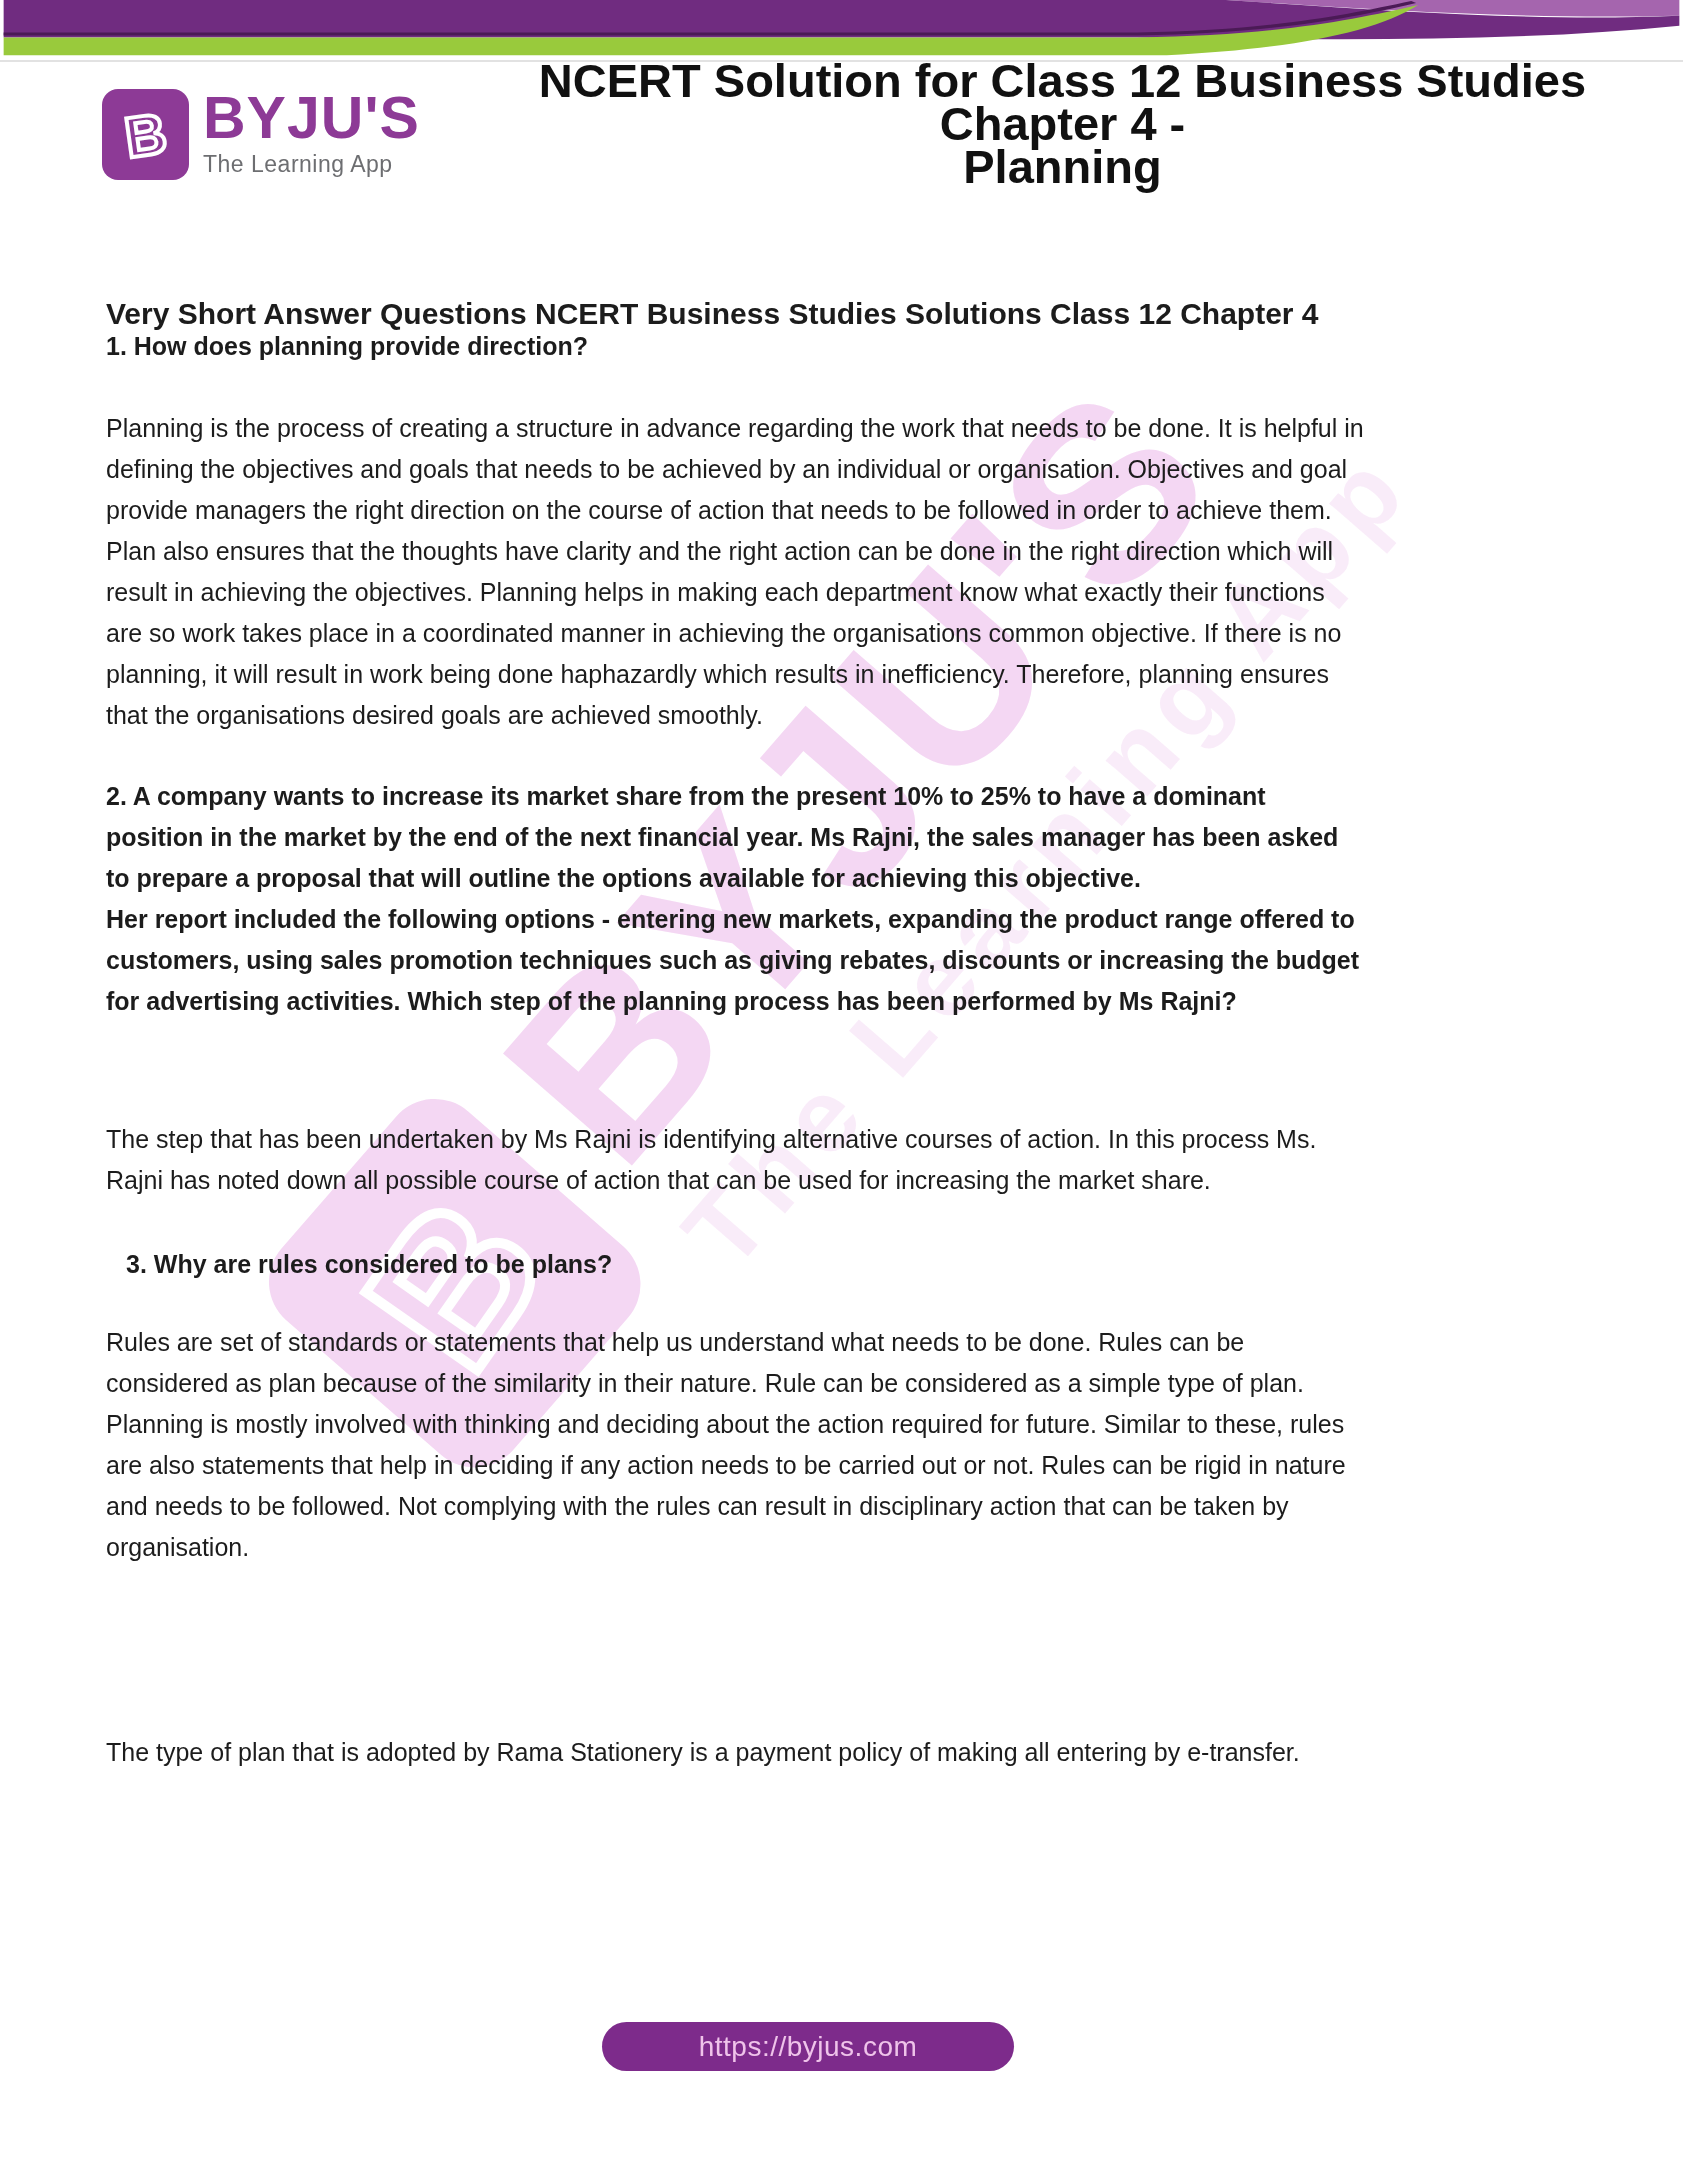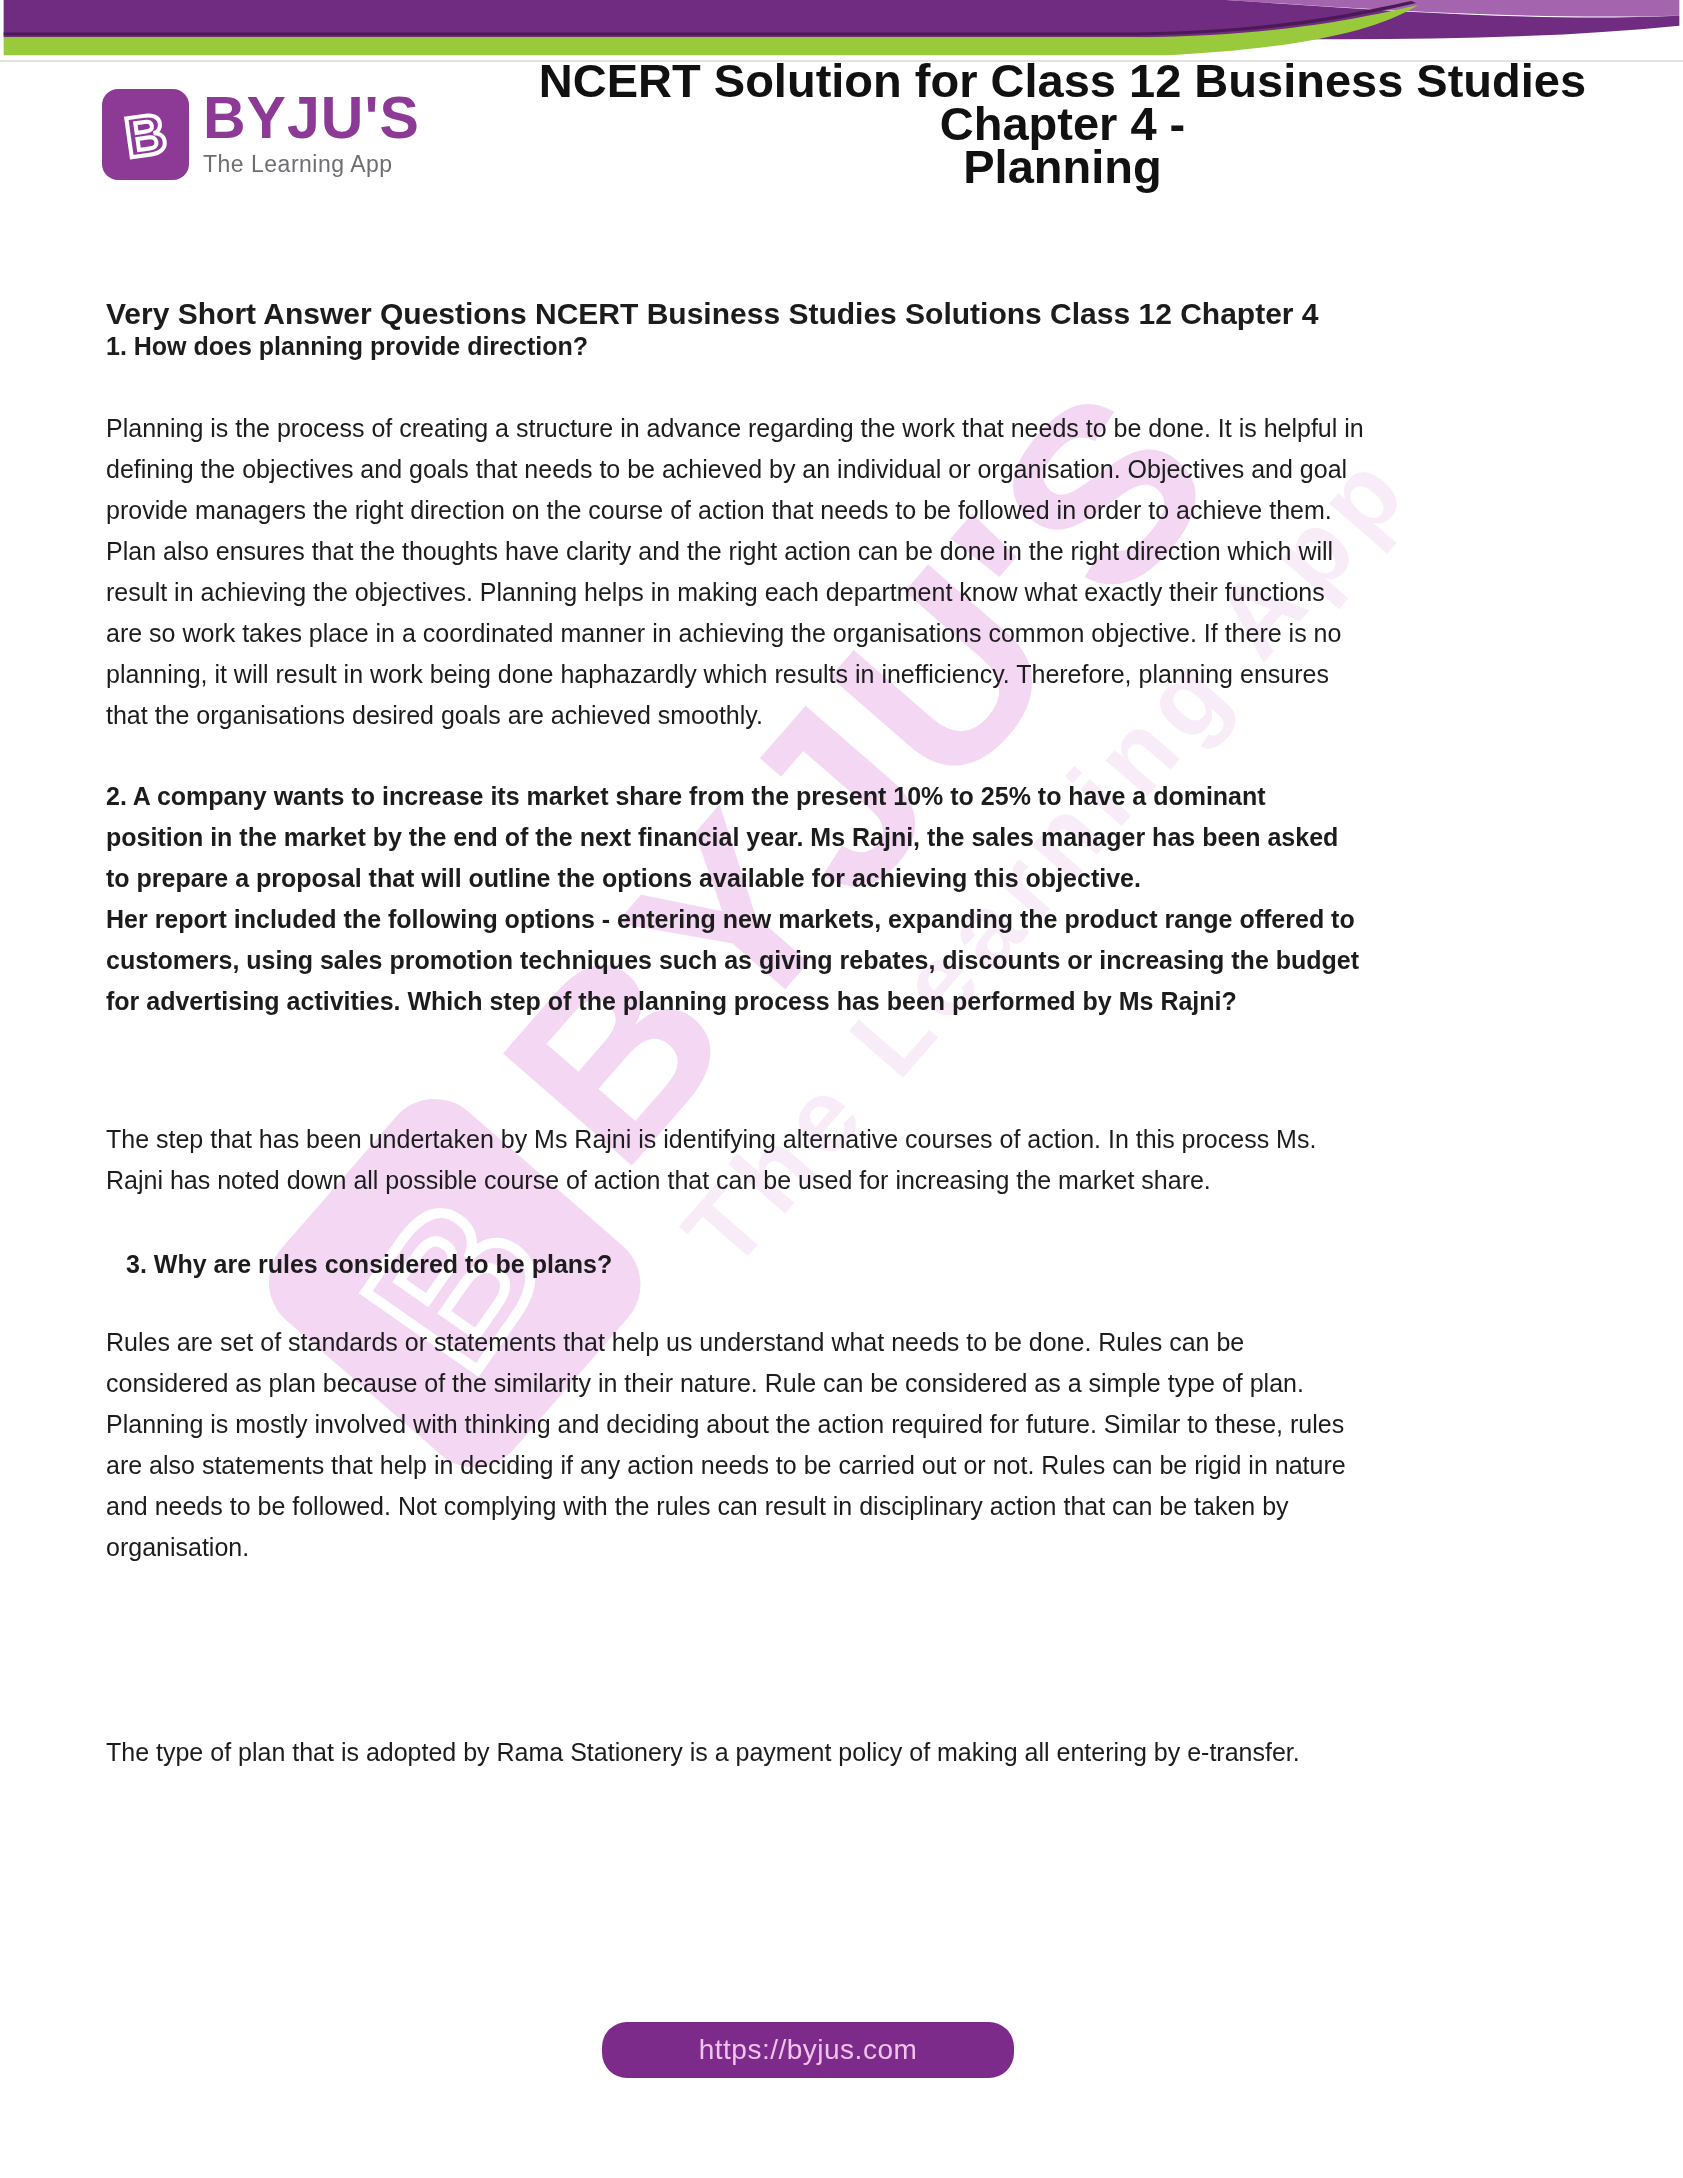--- a/index.html
+++ b/index.html
@@ -56,21 +56,21 @@
   .tx{position:absolute;left:106px;width:1455px;white-space:pre-line;z-index:1;}
   .section-heading{top:259px;font-size:30px;font-weight:bold;line-height:41px;margin-top:34px;}
   .question{font-size:25px;font-weight:bold;line-height:41px;}
   .answer{font-size:25px;font-weight:normal;line-height:41px;}
   .q1{top:326px;} .a1{top:408px;}
   .q2{top:776px;} .a2{top:1119px;}
   .q3{top:1244px;margin-left:20px;} .a3{top:1322px;}
   .q4{top:1609px;} .a4{top:1732px;}
   
   .footer-pill{
-    position:absolute;left:602px;top:2022px;width:412px;height:56px;
+    position:absolute;left:602px;top:2022px;width:412px;height:49px;
     background:#7d2b8b;border-radius:25px;
     display:flex;align-items:center;justify-content:center;z-index:3;
   }
   .footer-pill span{color:#efc3ea;font-size:28px;letter-spacing:0.5px;}
 </style>
 </head>
 <body>
 
 <div class="page">
 

